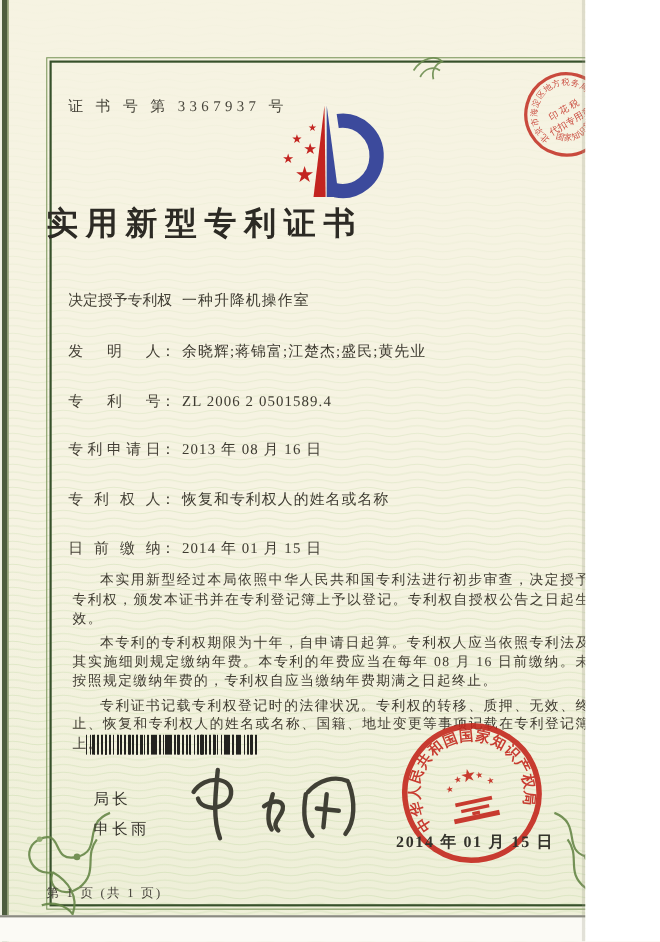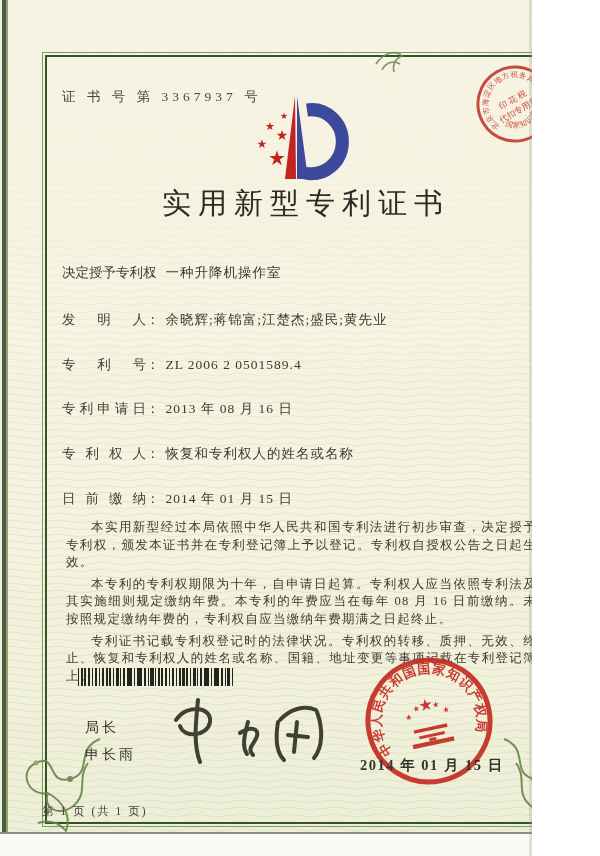--- a/index.html
+++ b/index.html
@@ -11,21 +11,21 @@
   .fade{left:0;top:0;width:600px;height:856px;
     background:
       linear-gradient(180deg, rgba(246,243,226,.95) 0%, rgba(246,243,226,.8) 18%,
         rgba(246,243,226,.4) 42%, rgba(246,243,226,.08) 70%, rgba(246,243,226,0) 100%),
       linear-gradient(180deg, rgba(219,230,190,0) 55%, rgba(219,230,190,.18) 80%, rgba(214,226,186,.28) 100%);}
   
   .frame{left:42px;top:52px;width:528px;height:773px;border:1px solid #7f9a60;}
   .frame-inner{position:absolute;left:2px;top:2px;right:2px;bottom:2px;border:2px solid #37512b;}
   
   .cert-no{left:62px;top:88px;font-size:13.5px;letter-spacing:4px;color:#47453b;}
-  .title{left:42px;top:184px;width:528px;text-align:center;font-size:29px;font-weight:400;
+  .title{left:42px;top:184px;width:528px;font-size:29px;font-weight:700;
     letter-spacing:7px;color:#2c2a24;}
   .field-row{position:absolute;left:62px;font-size:13.5px;color:#3d3a30;white-space:nowrap;}
   .field-label{display:inline-block;width:84px;text-align:justify;text-align-last:justify;color:#433f35;}
   .field-colon{margin-right:6px;}
   .field-value{letter-spacing:1px;text-align:center;}
   .bodytext{left:62px;top:515px;width:479px;font-size:12.5px;line-height:17.6px;
     letter-spacing:1.3px;color:#3f3b31;text-align:justify;}
   .bodytext p{margin:4px;text-indent:2em;}
   .barcode{left:78px;top:668px;width:156px;height:18px;
     background:

